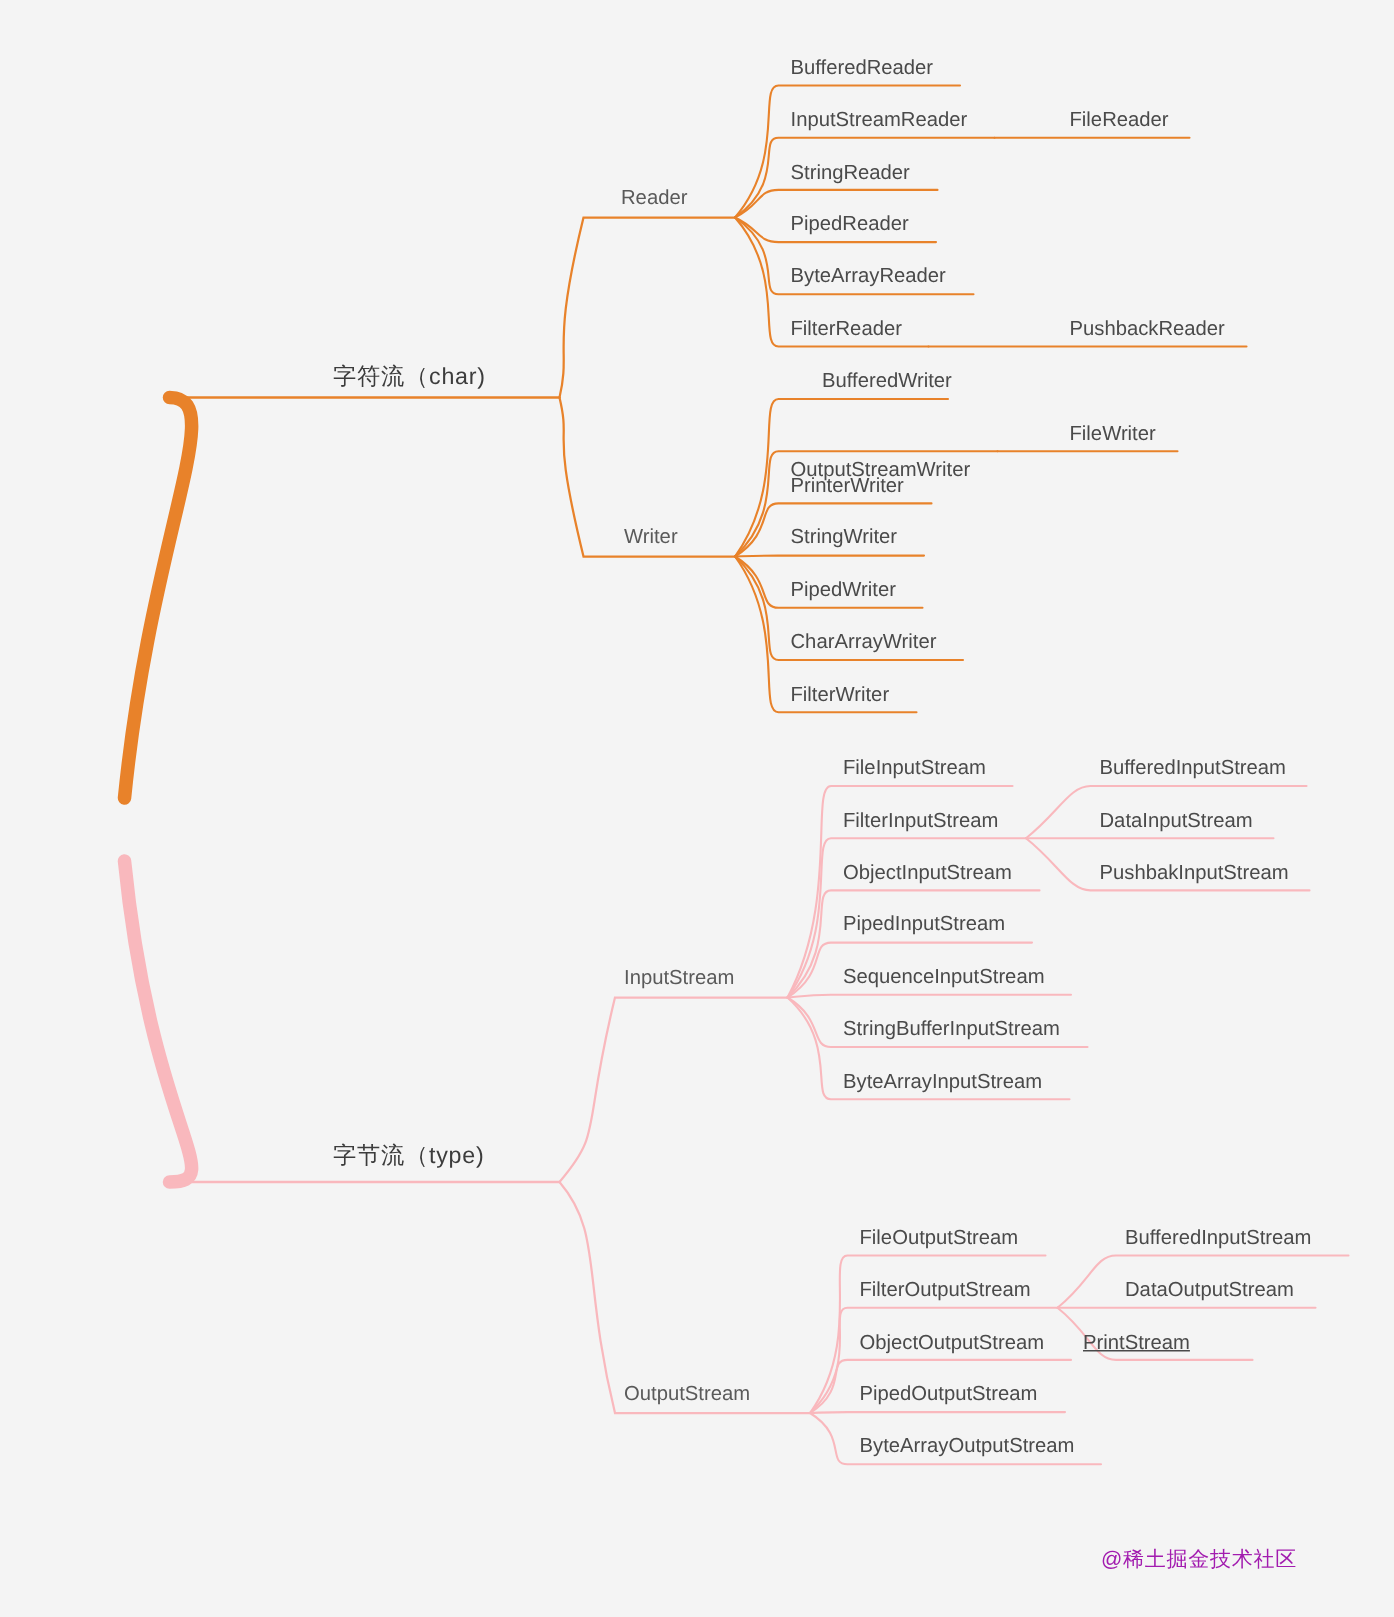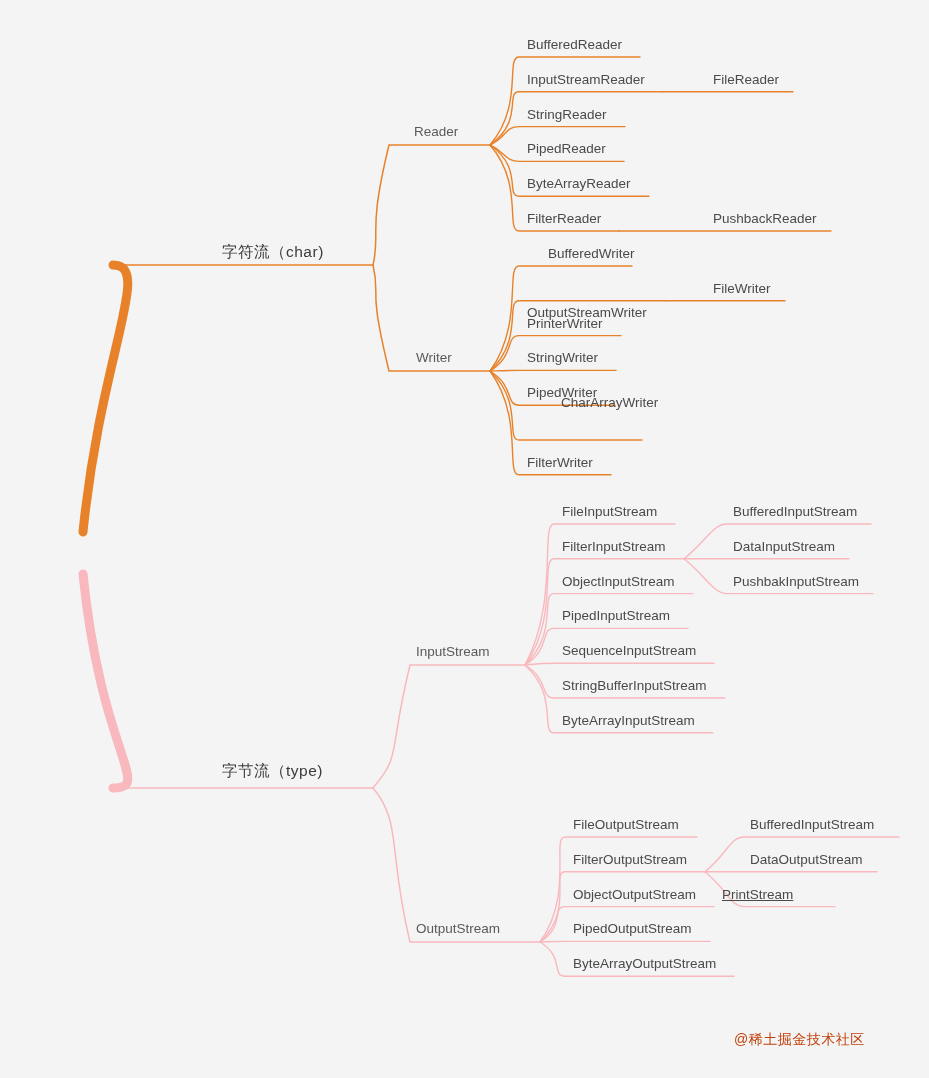--- a/index.html
+++ b/index.html
@@ -53,21 +53,21 @@
   }
   .node-label.mid {
     font-size: 13.5px;
     color: #5a5a5a;
   }
   .watermark {
     position: absolute;
     left: 734px;
     top: 1031px;
     font-size: 14px;
-    color: #c2410c;
+    color: #a21caf;
     white-space: nowrap;
     letter-spacing: 0.5px;
   }
 </style>
 </head>
 <body>
 
 <div id="mindmap">
 
   <svg id="edges" viewBox="0 0 929 1078">
@@ -127,21 +127,21 @@
       <div class="node-label " style="left: 527px; top: 177.2px;">ByteArrayReader</div>
       <div class="node-label " style="left: 527px; top: 212px;">FilterReader</div>
       <div class="node-label " style="left: 713px; top: 212px;">PushbackReader</div>
       <div class="node-label mid" style="left: 416px; top: 351px;">Writer</div>
       <div class="node-label " style="left: 548px; top: 247px;">BufferedWriter</div>
       <div class="node-label " style="left: 527px; top: 281.8px; margin-top: 24px;">OutputStreamWriter</div>
       <div class="node-label " style="left: 713px; top: 281.8px;">FileWriter</div>
       <div class="node-label " style="left: 527px; top: 316.6px;">PrinterWriter</div>
       <div class="node-label " style="left: 527px; top: 351.4px;">StringWriter</div>
       <div class="node-label " style="left: 527px; top: 386.2px;">PipedWriter</div>
-      <div class="node-label " style="left: 527px; top: 396px; margin-left: 34px;">CharArrayWriter</div>
+      <div class="node-label " style="left: 527px; top: 421px;">CharArrayWriter</div>
       <div class="node-label " style="left: 527px; top: 455.8px;">FilterWriter</div>
       <div class="node-label branch" style="left: 222px; top: 763px;">字节流（type)</div>
       <div class="node-label mid" style="left: 416px; top: 645px;">InputStream</div>
       <div class="node-label " style="left: 562px; top: 505px;">FileInputStream</div>
       <div class="node-label " style="left: 562px; top: 539.8px;">FilterInputStream</div>
       <div class="node-label " style="left: 733px; top: 505px;">BufferedInputStream</div>
       <div class="node-label " style="left: 733px; top: 539.8px;">DataInputStream</div>
       <div class="node-label " style="left: 733px; top: 574.6px;">PushbakInputStream</div>
       <div class="node-label " style="left: 562px; top: 574.6px;">ObjectInputStream</div>
       <div class="node-label " style="left: 562px; top: 609.4px;">PipedInputStream</div>

